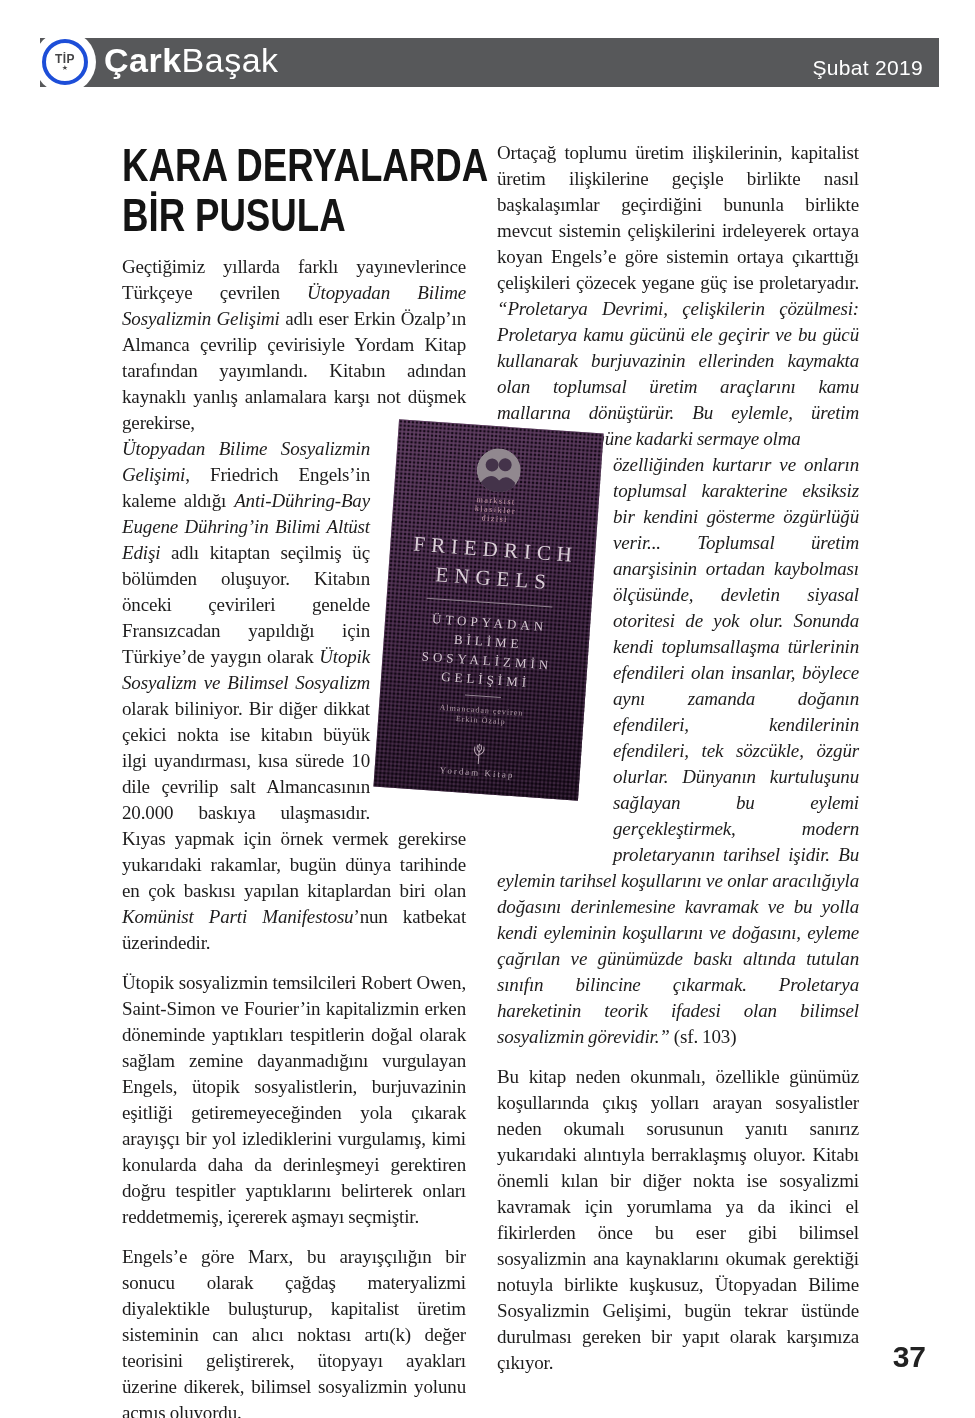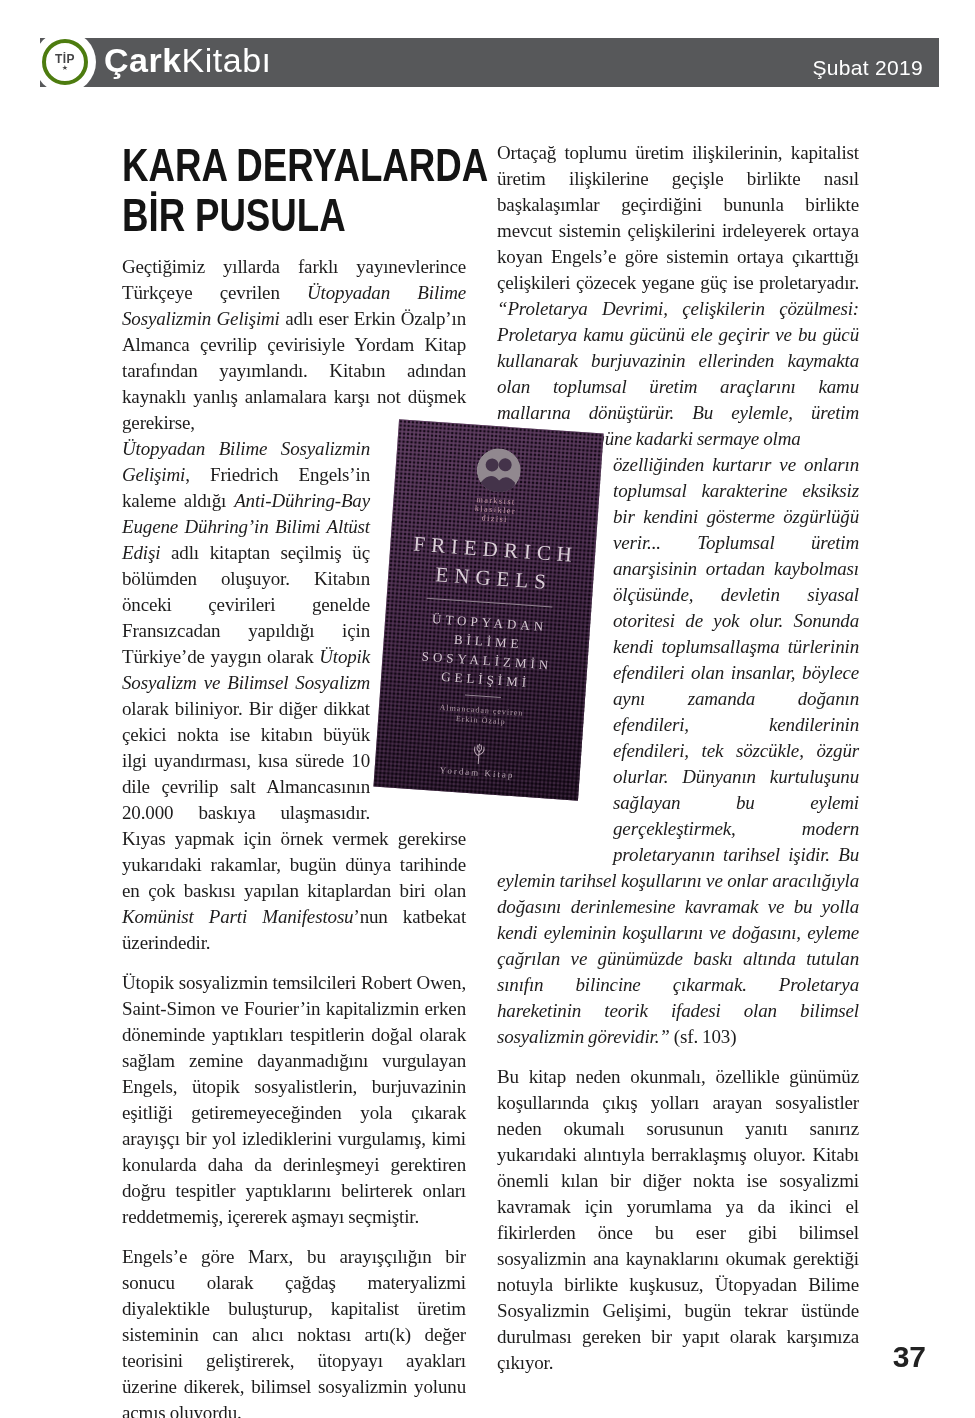--- a/index.html
+++ b/index.html
@@ -9,21 +9,21 @@
   
   .header-bar{position:absolute;left:40px;top:38px;width:899px;height:49px;background:#57585a;}
   .brand{position:absolute;left:104px;top:38px;height:45px;display:flex;align-items:center;
          font-family:"Liberation Sans",sans-serif;font-size:34px;color:#ffffff;letter-spacing:.5px;}
   .brand .b1{font-weight:700;}
   .brand .b2{font-weight:400;}
   .issue-date{position:absolute;right:52px;top:38px;height:60px;display:flex;align-items:center;
          font-family:"Liberation Sans",sans-serif;font-size:21px;color:#ffffff;letter-spacing:.3px;}
   .logo{position:absolute;left:34px;top:31px;width:62px;height:62px;border-radius:50%;
         background:#ffffff;display:flex;align-items:center;justify-content:center;z-index:5;}
-  .logo-ring{width:46px;height:46px;border-radius:50%;border:4px solid #4d7c0f;box-sizing:border-box;
+  .logo-ring{width:46px;height:46px;border-radius:50%;border:4px solid #1d4ed8;box-sizing:border-box;
         display:flex;flex-direction:column;align-items:center;justify-content:center;background:#ffffff;}
   .logo-tip{font-family:"Liberation Sans",sans-serif;font-weight:700;font-size:12px;
         color:#454547;line-height:12px;letter-spacing:.5px;}
   .logo-star{font-size:7px;line-height:6px;color:#454547;}
 
   
   .col{position:absolute;top:140px;text-align:justify;font-size:19px;line-height:26px;
        letter-spacing:-.15px;word-spacing:-.5px;color:#1d1c1c;}
   #col-left{left:122px;width:358px;}
   #col-right{left:497px;width:376px;}
@@ -73,21 +73,21 @@
 
   <div class="header-bar"></div>
   <div class="logo">
     <div class="logo-ring">
       <span class="logo-tip">TİP</span>
       <span class="logo-star">★</span>
     </div>
   </div>
   <div class="brand">
     <span class="b1">Çark</span>
-      <span class="b2">Kitabı</span>
+      <span class="b2">Başak</span>
   </div>
   <div class="issue-date">Şubat 2019</div>
 
   <div class="col" id="col-left">
     <h1 class="title">
       <span>KARA DERYALARDA</span>
       <span>BİR PUSULA</span>
     </h1>
     <p class="nogap"><span>Geçtiğimiz yıllarda farklı yayınevlerince Türkçeye çevrilen </span><i>Ütopyadan Bilime Sosyalizmin Gelişimi</i><span> adlı eser Erkin Özalp’ın Almanca çevrilip çevirisiyle Yordam Kitap tarafından yayımlandı. Kitabın adından kaynaklı yanlış anlamalara karşı not düşmek gerekirse, </span></p>
     <div class="wrap-spacer-left"></div>

